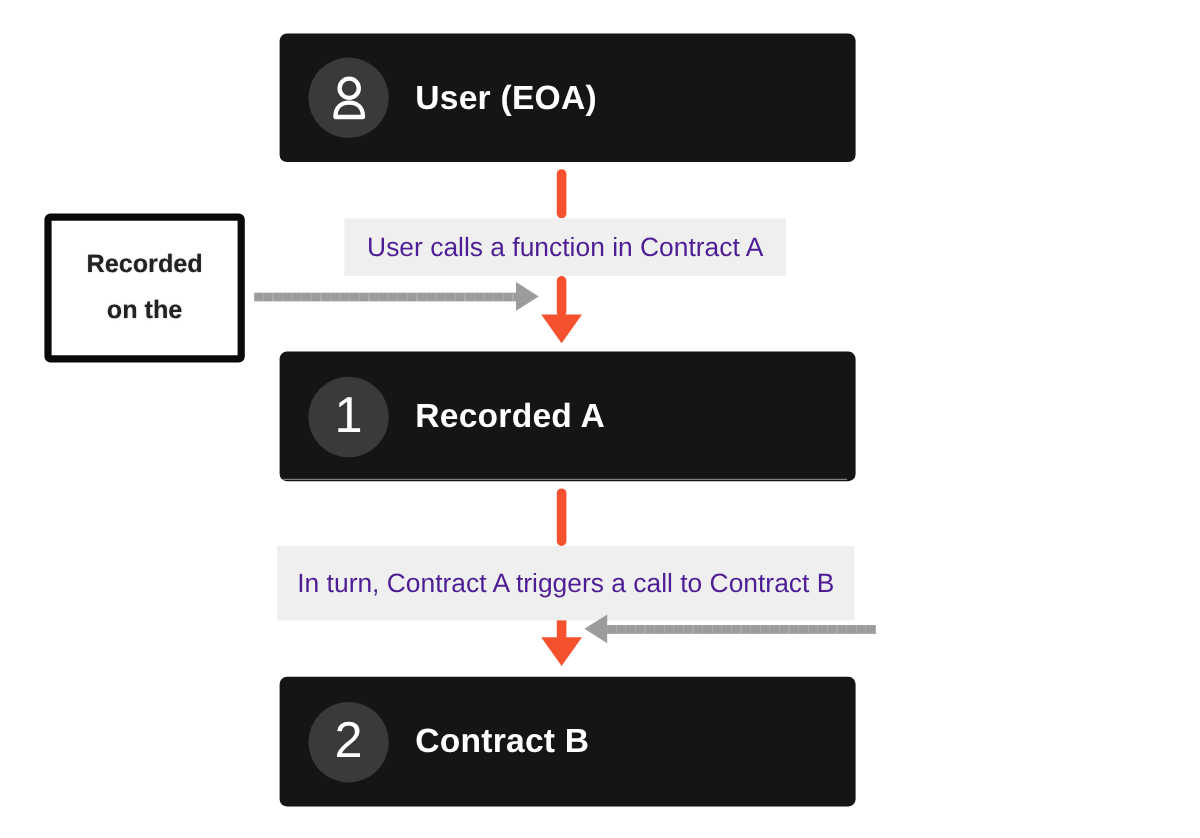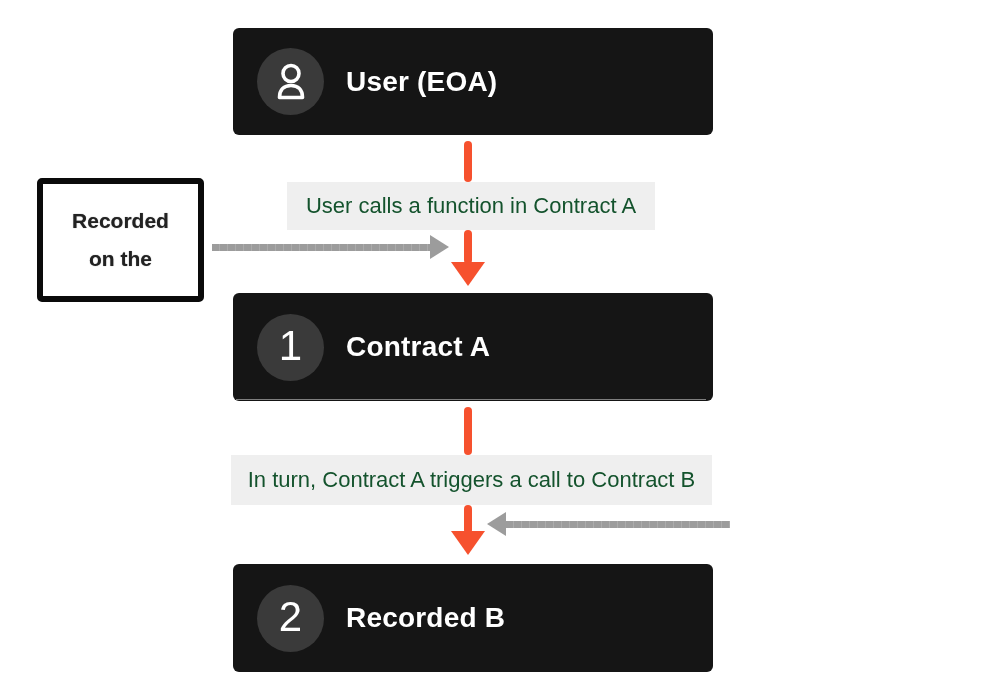--- a/index.html
+++ b/index.html
@@ -82,29 +82,29 @@
     border-right: 17px solid transparent;
     border-top: 24px solid #f6512e;
   }
   .o-head-1 { top: 262px; }
   .o-head-2 { top: 531px; }
 
   
   .flow-label {
     position: absolute;
     background: #efefef;
-    color: #14532d;
+    color: #4c1d95;
     font-size: 22px;
     display: flex;
     align-items: center;
     justify-content: center;
     white-space: nowrap;
   }
   .flow-label-1 { left: 287px; top: 182px; width: 368px; height: 48px; }
-  .flow-label-2 { left: 231px; top: 455px; width: 481px; height: 50px; }
+  .flow-label-2 { left: 231px; top: 455px; width: 481px; height: 62px; }
 
   
   .g-shaft {
     position: absolute;
     height: 7px;
     background: #9c9c9c;
     background-image: repeating-linear-gradient(90deg,
       #9c9c9c 0px, #9c9c9c 7px, #ababab 7px, #ababab 8px);
   }
   .g-shaft-left  { left: 212px; top: 244px; width: 219px; }
@@ -168,33 +168,33 @@
     <div class="callout-line">Recorded</div>
     <div class="callout-line">on the</div>
   </div>
   <div class="g-shaft g-shaft-left"></div>
   <div class="g-head g-head-right"></div>
 
   <div class="node node-contract-a">
     <div class="badge">
       <span class="badge-number">1</span>
     </div>
-    <div class="node-title">Contract A</div>
+    <div class="node-title">Recorded A</div>
   </div>
   <div class="node-divider"></div>
 
   <div class="o-shaft o-shaft-2a"></div>
   <div class="o-shaft o-shaft-2b"></div>
   <div class="o-head o-head-2"></div>
 
   <div class="flow-label flow-label-2">In turn, Contract A triggers a call to Contract B</div>
 
   <div class="g-shaft g-shaft-right"></div>
   <div class="g-head g-head-left"></div>
 
   <div class="node node-contract-b">
     <div class="badge">
       <span class="badge-number">2</span>
     </div>
-    <div class="node-title">Recorded B</div>
+    <div class="node-title">Contract B</div>
   </div>
 
 </div>
 
 </body></html>

